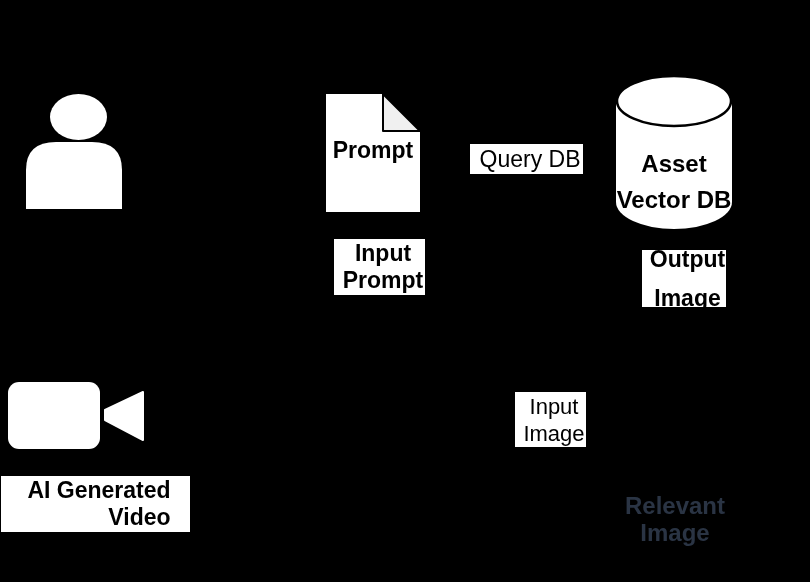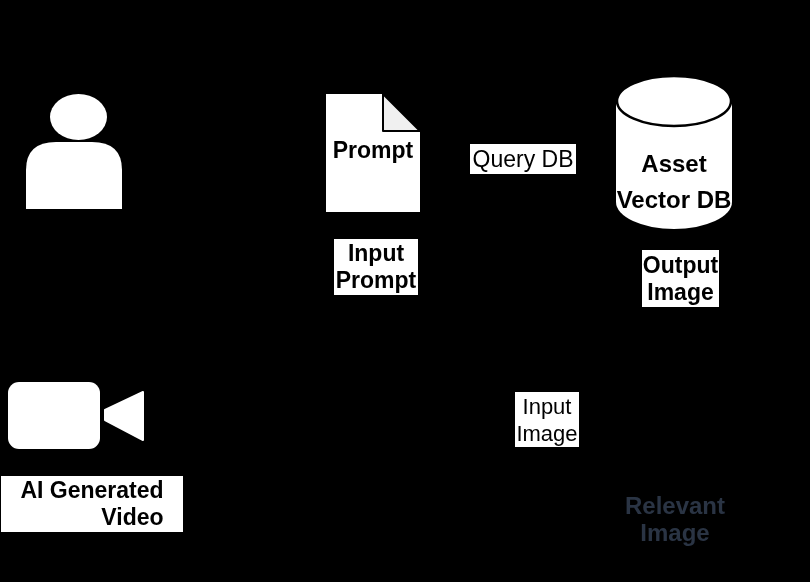--- a/index.html
+++ b/index.html
@@ -21,20 +21,21 @@
   
   .chip {
     position: absolute;
     background: #ffffff;
     color: #000000;
     display: flex;
     align-items: center;
     justify-content: center;
     text-align: center;
     white-space: pre-line;
+    padding-left: 7px;
   }
   .chip.bold { font-weight: 700; }
   .chip.regular { font-weight: 400; }
 
   
   .navy-caption {
     position: absolute;
     color: #2a3444;
     font-weight: 700;
     font-size: 24px;
@@ -94,21 +95,21 @@
 
   <div class="abs" style="left:615px; top:42px; width:118px; height:156px;">
     <svg width="118" height="156" viewBox="0 0 118 156" aria-hidden="true">
       <path d="M1,27 L1,128 A58,27 0 0 0 117,128 L117,27 Z" fill="#ffffff"></path>
       <ellipse cx="59" cy="27" rx="57" ry="25" fill="#ffffff" stroke="#000000" stroke-width="2.5"></ellipse>
     </svg>
     <div class="cyl-title">Asset
 Vector DB</div>
   </div>
 
-  <div class="chip bold" style="left:642px; top:218px; width:77px; height:57px; font-size:23px; line-height:27px;">Output
+  <div class="chip bold" style="left:642px; top:218px; width:77px; height:57px; font-size:23px; line-height:39px;">Output
 Image</div>
 
   <svg class="abs" style="left:8px; top:350px;" width="136" height="68" viewBox="0 0 136 68" aria-hidden="true">
     <rect x="0" y="0" width="92" height="67" rx="11" fill="#ffffff"></rect>
     <path d="M97,28 L135,10 L135,58 L97,38 Z" fill="#ffffff" stroke="#ffffff" stroke-width="2" stroke-linejoin="round"></path>
   </svg>
 
   <div class="chip bold" style="left:1px; top:444px; width:182px; height:56px; font-size:23px; line-height:27px;text-align:right;">AI Generated
 Video</div>
 

